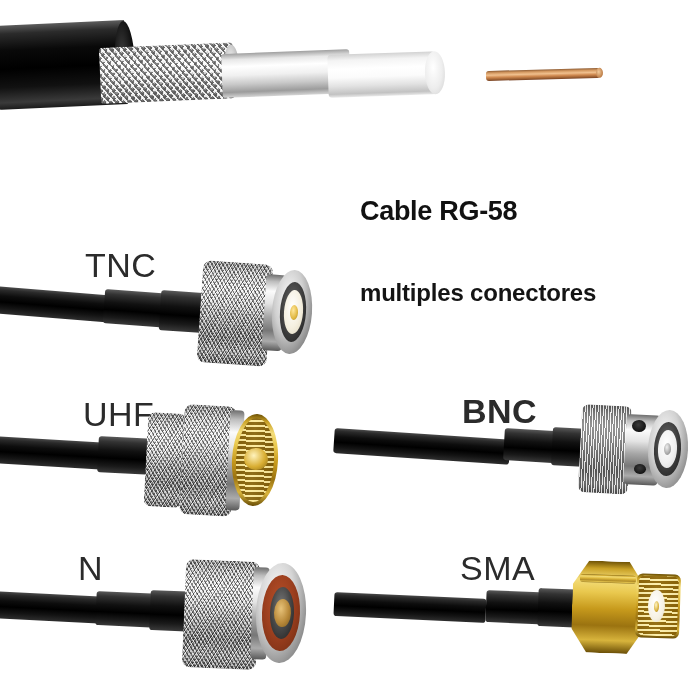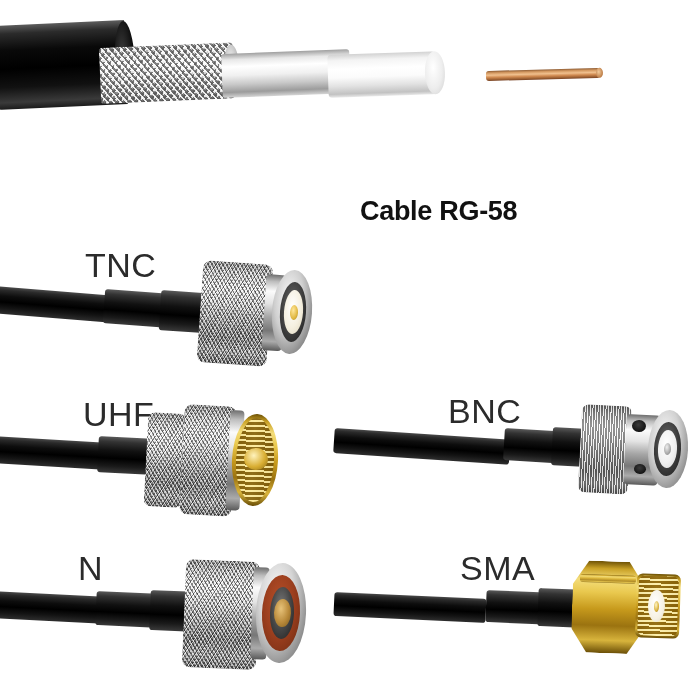--- a/index.html
+++ b/index.html
@@ -240,20 +240,21 @@
     <div id="hero-dielectric">
       <div id="hero-dielectric-cap"></div>
     </div>
 
     <div id="hero-center">
       <div id="hero-center-tip"></div>
     </div>
   </div>
 
   <div class="headline">Cable RG-58</div>
+  <div class="subline l2">multiples conectores</div>
 
   <div class="conn-label" style="left:85px; top:246px;">TNC</div>
 
   <div class="grp" style="left:0px; top:262px; width:300px; height:110px;">
 
     <div class="cable" style="left:-8px; top:24px; width:118px; height:27px; transform:rotate(4.6deg); transform-origin:left center;"></div>
     <div class="boot" style="left:104px; top:27px; width:60px; height:34px; transform:rotate(4.2deg); transform-origin:left center;"></div>
     <div class="boot" style="left:160px; top:28px; width:48px; height:40px; transform:rotate(4deg); transform-origin:left center;"></div>
 
     <div class="knurl" style="left:200px; top:-2px; width:70px; height:102px; transform:rotate(4deg); transform-origin:left center; border-radius:8px;"></div>
@@ -291,21 +292,21 @@
                   repeating-linear-gradient(0deg,
                     rgba(255,240,170,0.85) 0 2px,
                     rgba(120,86,8,0.80) 2px 5px),
                   linear-gradient(to right, #a87f12 0%, #f0d262 45%, #8a6709 100%);
                 transform:rotate(3deg);"></div>
     <div class="ring-o" style="left:244px; top:40px; width:24px; height:22px;
                 background: radial-gradient(ellipse at 40% 35%, #fff3bd 0%, #d9ae33 55%, #8a6a10 100%);
                 transform:rotate(3deg);"></div>
   </div>
 
-  <div class="conn-label" style="left:448px; top:392px;">BNC</div>
+  <div class="conn-label" style="left:462px; top:392px;font-weight:bold;">BNC</div>
 
   <div class="grp" style="left:340px; top:406px; width:360px; height:110px;">
     <div class="cable" style="left:-6px; top:22px; width:176px; height:25px; transform:rotate(3.8deg); transform-origin:left center;"></div>
     <div class="boot" style="left:164px; top:22px; width:52px; height:32px; transform:rotate(3.4deg); transform-origin:left center;"></div>
     <div class="boot" style="left:212px; top:21px; width:34px; height:38px; transform:rotate(3.2deg); transform-origin:left center;"></div>
 
     <div class="rib" style="left:240px; top:-2px; width:50px; height:88px; transform:rotate(3deg); transform-origin:left center; border-radius:7px;"></div>
 
     <div class="smooth" style="left:285px; top:8px; width:34px; height:70px; transform:rotate(3deg); transform-origin:left center;"></div>
     <div class="ring-o" style="left:292px; top:14px; width:14px; height:12px;

